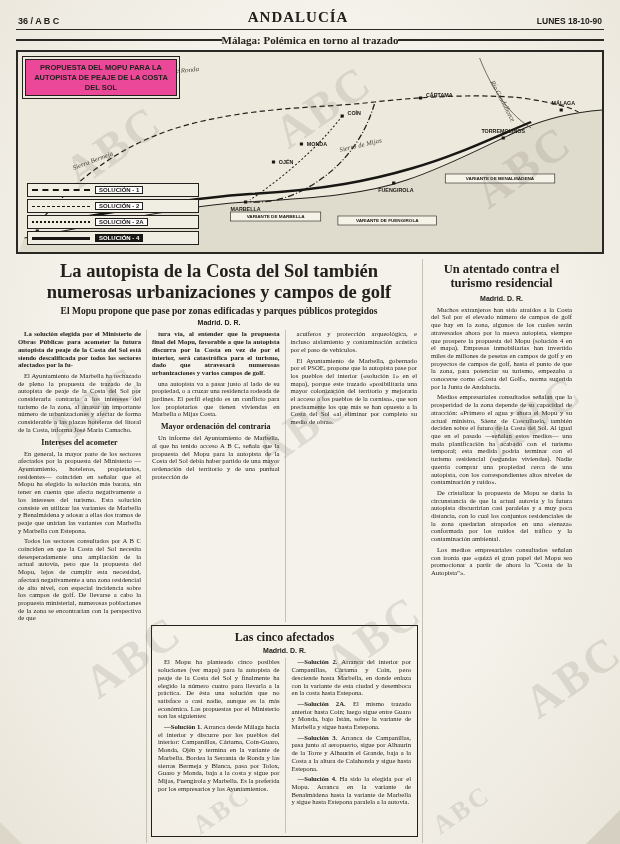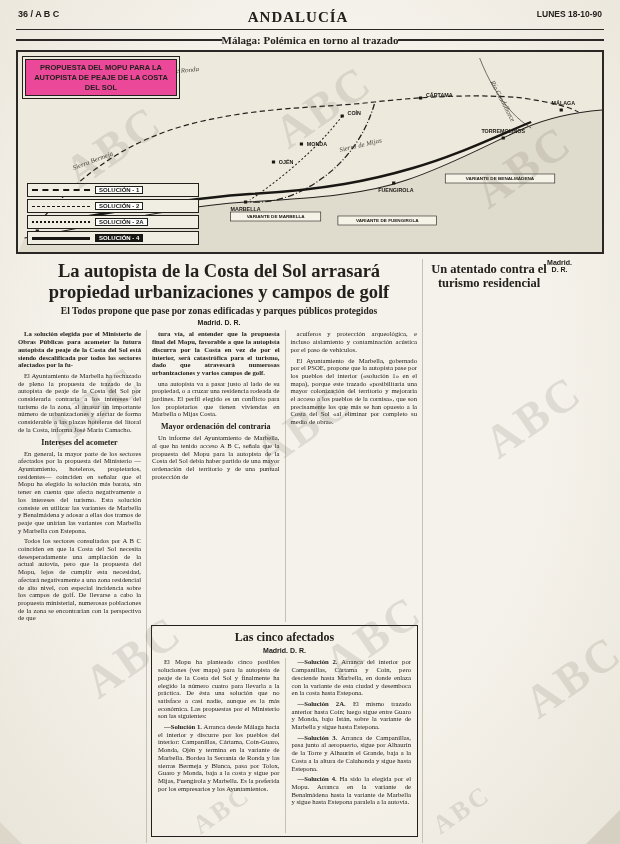--- a/index.html
+++ b/index.html
@@ -2,21 +2,21 @@
 <html><head>
 <meta charset="utf-8">
 <style>
   *{box-sizing:border-box;margin:0;padding:0}
   html,body{width:620px;}
   body{font-family:"Liberation Serif",serif;color:#23211d;background:#f3f0e9;}
   .sheet{position:relative;width:620px;height:844px;overflow:hidden;
     background:radial-gradient(ellipse at 50% 45%, #f5f2eb 55%, #e9e5da 100%);
     padding:8px 16px 0 16px;}
   
-  .hdr{display:flex;justify-content:space-between;align-items:flex-start;
+  .hdr{display:flex;justify-content:space-between;align-items:flex-end;
     border-bottom:1.5px solid #2a2824;padding:1px 2px 3px 2px;}
   .folio{font:bold 9px "Liberation Sans",sans-serif;}
   .section{font:bold 15px "Liberation Serif",serif;letter-spacing:1px;}
   .date{font:bold 8.5px "Liberation Sans",sans-serif;}
   
   .kick{display:flex;align-items:center;margin:4px 0;}
   .kick .rule{flex:1;border-top:2px solid #2a2824;height:0;}
   .kick .txt{font:bold 11px "Liberation Serif",serif;}
   
   .map{position:relative;height:204px;border:2px solid #2a2824;background:#edeadd;}
@@ -55,21 +55,21 @@
   
   .box{border:1.5px solid #22201c;margin:3px 4px 6px 4px;padding:3px 6px;flex:1;
     display:flex;flex-direction:column;overflow:hidden;background:rgba(245,242,234,.6);}
   .bt{font:bold 12px "Liberation Serif",serif;text-align:center;margin:1px 0 2px;}
   .boxcols{display:flex;flex:1;min-height:0;}
   .bc1{width:50%;padding-right:5px;}
   .bc2{width:50%;padding-left:6px;border-left:1px solid #c6c1b3;}
   .sol b{font-weight:bold;}
   
   .right{width:152px;border-left:1px solid #c6c1b3;padding:0 2px 0 8px;
-    display:flex;flex-direction:row;min-height:0;}
+    display:flex;flex-direction:column;min-height:0;}
   .h1s{font:bold 12.5px/1.15 "Liberation Serif",serif;text-align:center;margin:3px 0 4px;}
   .right .c{flex:1;}
   
   .wm{position:absolute;font:bold 46px "Liberation Serif",serif;color:rgba(104,99,90,.16);
     transform:rotate(-35deg);letter-spacing:3px;pointer-events:none;z-index:5;}
   .wm.small{font-size:26px;}
   .curl-br{position:absolute;right:0;bottom:0;width:0;height:0;
     border-bottom:34px solid #d5d0c2;border-left:34px solid transparent;z-index:6;}
   .curl-bl{position:absolute;left:0;bottom:0;width:0;height:0;
     border-bottom:22px solid #dcd7c9;border-right:22px solid transparent;z-index:6;}
@@ -175,22 +175,22 @@
       <div class="lrow">
         <div class="lsample ls4"></div>
         <span class="llabel inv">SOLUCIÓN - 4</span>
       </div>
     </div>
   </div>
 
   <div class="content">
 
     <div class="leftcol">
-      <div class="h1">La autopista de la Costa del Sol arrasará propiedad urbanizaciones y campos de golf</div>
-      <div class="h2">El Todos propone que pase por zonas edificadas y parques públicos protegidos</div>
+      <div class="h1">La autopista de la Costa del Sol también numerosas urbanizaciones y campos de golf</div>
+      <div class="h2">El Mopu propone que pase por zonas edificadas y parques públicos protegidos</div>
       <div class="byl">Madrid. D. R.</div>
 
       <div class="cols">
 
         <div class="c colA">
           <p class="lede">La solución elegida por el Ministerio de Obras Públicas para acometer la futura autopista de peaje de la Costa del Sol está siendo descalificada por todos los sectores afectados por la fu-</p>
           <p>El Ayuntamiento de Marbella ha rechazado de pleno la propuesta de trazado de la autopista de peaje de la Costa del Sol por considerarla contraria a los intereses del turismo de la zona, al arrasar un importante número de urbanizaciones y afectar de forma considerable a las plazas hoteleras del litoral de la Costa, informa José María Camacho.</p>
           <div class="shead">Intereses del acometer</div>
           <p>En general, la mayor parte de los sectores afectados por la propuesta del Ministerio —Ayuntamiento, hoteleros, propietarios, residentes— coinciden en señalar que el Mopu ha elegido la solución más barata, sin tener en cuenta que afecta negativamente a los intereses del turismo. Esta solución consiste en utilizar las variantes de Marbella y Benalmádena y adosar a ellas dos tramos de peaje que unirían las variantes con Marbella y Marbella con Estepona.</p>
           <p>Todos los sectores consultados por A B C coinciden en que la Costa del Sol necesita desesperadamente una ampliación de la actual autovía, pero que la propuesta del Mopu, lejos de cumplir esta necesidad, afectará negativamente a una zona residencial de alto nivel, con especial incidencia sobre los campos de golf. De llevarse a cabo la propuesta ministerial, numerosas poblaciones de la zona se encontrarían con la perspectiva de que</p>

